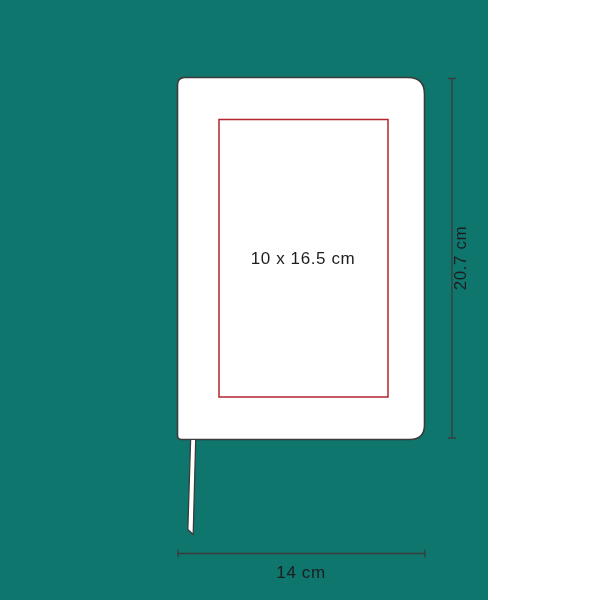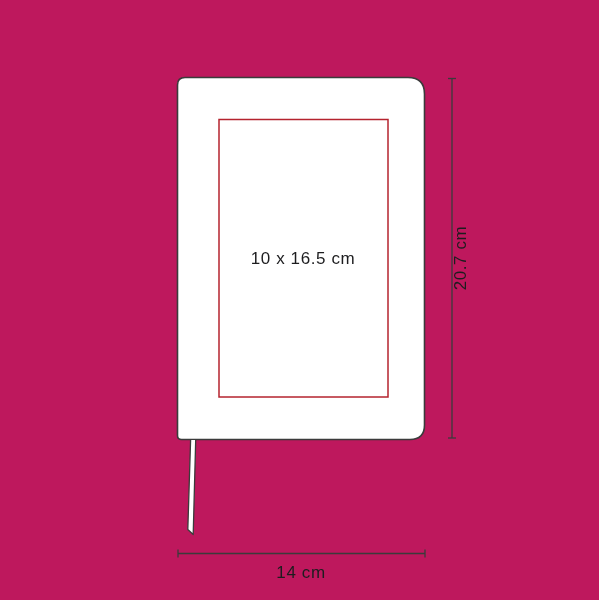--- a/index.html
+++ b/index.html
@@ -6,23 +6,23 @@
     margin: 0;
     padding: 0;
     background: #ffffff;
     width: 600px;
     height: 600px;
     overflow: hidden;
     font-family: "Liberation Sans", sans-serif;
   }
   .stage {
     position: relative;
-    width: 599px;
+    width: 488px;
     height: 600px;
-    background: #be185d;
+    background: #0f766e;
   }
   svg { display: block; }
   .dim-text {
     font-family: "Liberation Sans", sans-serif;
     font-size: 17px;
     letter-spacing: 0.6px;
     fill: #1d1d1f;
   }
 </style>
 </head>

